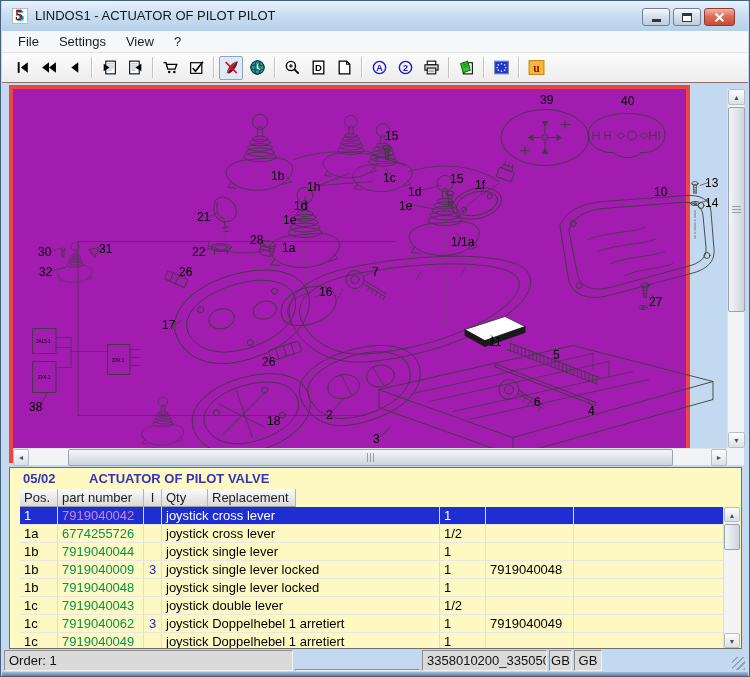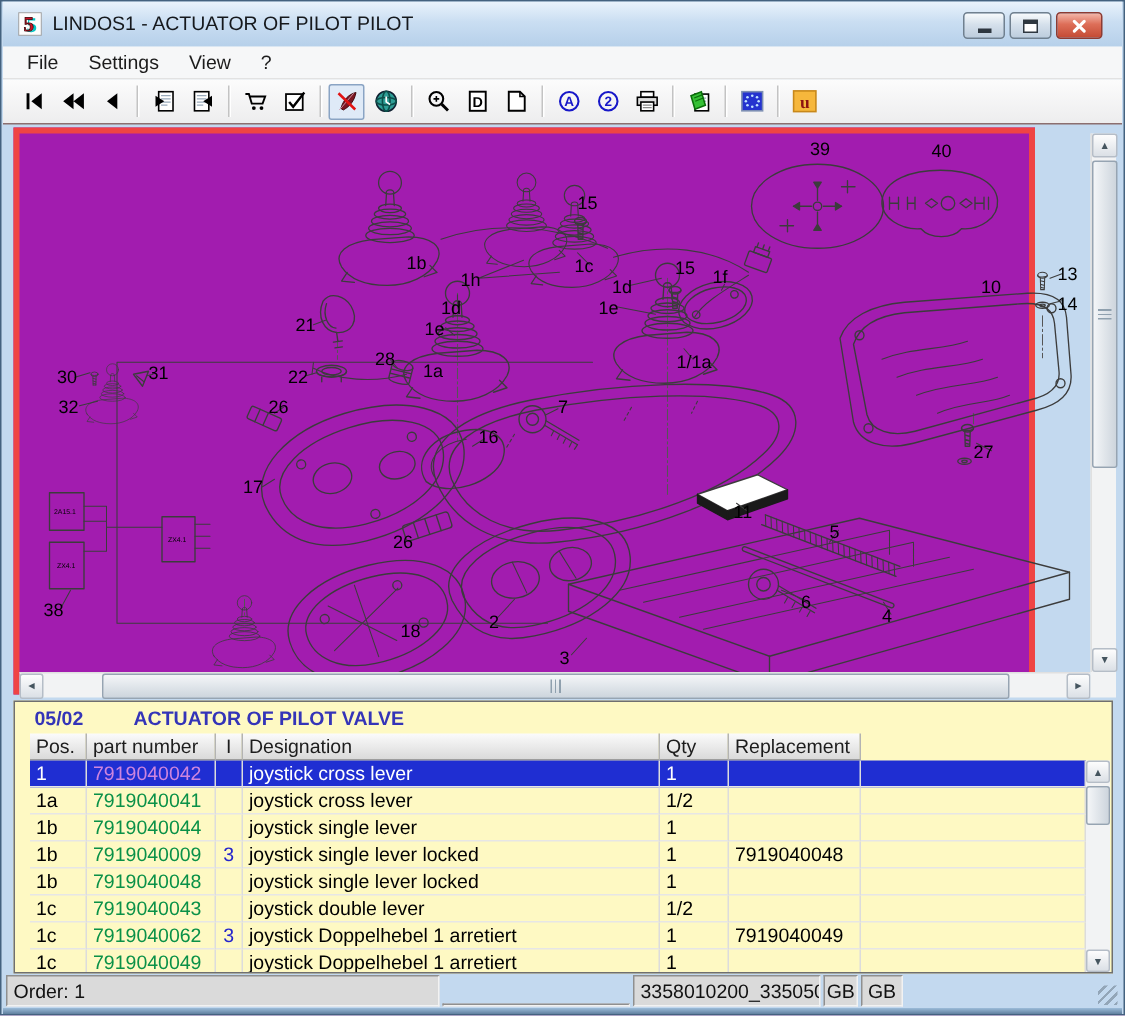--- a/index.html
+++ b/index.html
@@ -505,36 +505,35 @@
   <div class="partspanel">
     <div class="sheetline">
       <span class="sheet-code">05/02</span>
       <span class="sheet-title">ACTUATOR OF PILOT VALVE</span>
     </div>
     <div class="ptable" id="ptable">
         <div class="prow phead">
           <div class="pcell c0">Pos.</div>
           <div class="pcell c1">part number</div>
           <div class="pcell c2">I</div>
-          <div class="pcell c3">Designation</div>
           <div class="pcell c4">Qty</div>
           <div class="pcell c5">Replacement</div>
         </div>
         <div class="prow sel">
           <div class="pcell c0">1</div>
           <div class="pcell c1 green">7919040042</div>
           <div class="pcell c2 icol"></div>
           <div class="pcell c3">joystick cross lever</div>
           <div class="pcell c4">1</div>
           <div class="pcell c5"></div>
           <div class="pcell c6"></div>
         </div>
         <div class="prow">
           <div class="pcell c0">1a</div>
-          <div class="pcell c1 green">7919040041</div>
+          <div class="pcell c1 green">6774255726</div>
           <div class="pcell c2 icol"></div>
           <div class="pcell c3">joystick cross lever</div>
           <div class="pcell c4">1/2</div>
           <div class="pcell c5"></div>
           <div class="pcell c6"></div>
         </div>
         <div class="prow">
           <div class="pcell c0">1b</div>
           <div class="pcell c1 green">7919040044</div>
           <div class="pcell c2 icol"></div>

